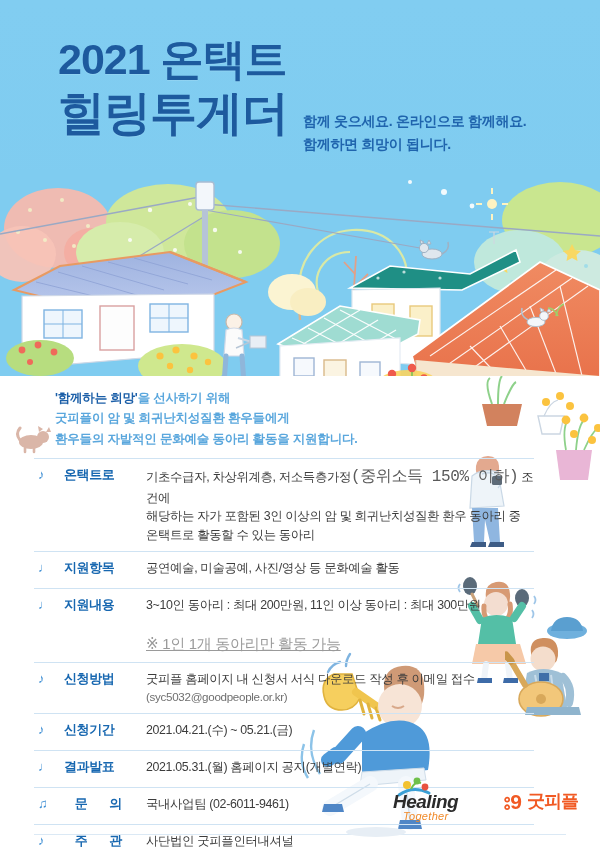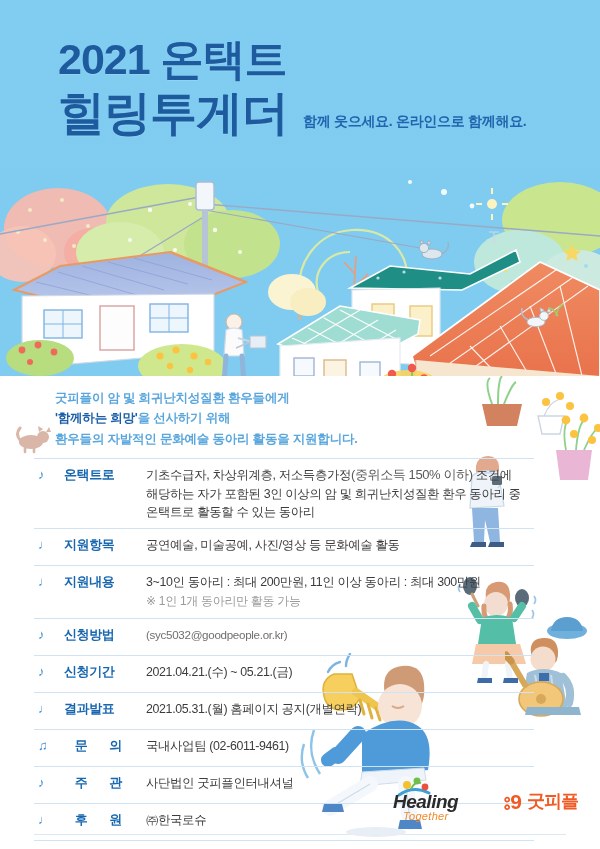--- a/index.html
+++ b/index.html
@@ -70,26 +70,26 @@
   }
   .row-label{
     flex:0 0 78px;color:#1767b0;font-weight:bold;font-size:13px;
     line-height:1.35;letter-spacing:-.4px;white-space:nowrap;
   }
   .row-label.spaced{letter-spacing:9px;text-align:center;}
   .row-value{
     flex:1 1 auto;color:#3c3c3c;font-size:12.4px;line-height:1.46;
     letter-spacing:-.35px;padding-left:4px;
   }
-  .row-value .tiny{font-size:13px;color:#5a5a5a;letter-spacing:-.4px;}
+  .row-value .tiny{font-size:16px;color:#5a5a5a;letter-spacing:-.4px;font-family:Liberation Mono, monospace;}
   .row-value .sub{
     display:block;color:#7d7d7d;font-size:11.6px;margin-top:1px;letter-spacing:-.3px;
   }
   .row-value .memo{
-    display:block;color:#9a9a9a;font-size:12px;margin-top:2px;letter-spacing:-.3px;
+    display:block;color:#9a9a9a;font-size:15px;margin-top:19px;letter-spacing:-.3px;text-decoration:underline;
   }
   .row-value .mail{color:#6f6f6f;}
 
   
   .fig{position:absolute;z-index:30;}
   .fig-photo{left:452px;top:452px;}
   .fig-maraca{left:456px;top:570px;}
   .fig-guitar{left:505px;top:615px;}
   .fig-trumpet{left:300px;top:648px;}
   .fig-plants{left:470px;top:376px;}
@@ -119,20 +119,21 @@
 <div id="poster">
 
   <div class="sky"></div>
 
   <div class="title-wrap">
     <div class="title-l1">2021 온택트</div>
     <div class="title-l2">힐링투게더</div>
   </div>
   <div class="subtitle">
     <div>함께 웃으세요. 온라인으로 함께해요.</div>
+    <div>함께하면 희망이 됩니다.</div>
   </div>
 
   <div class="scene">
     <svg width="600" height="230" viewBox="0 0 600 230" xmlns="http://www.w3.org/2000/svg">
       <defs>
         <linearGradient id="gTile" x1="0" y1="0" x2="0" y2="1">
           <stop offset="0%" stop-color="#9fb3e0"></stop>
             <stop offset="100%" stop-color="#b9c8ec"></stop>
         </linearGradient>
         <linearGradient id="gOrange" x1="0" y1="0" x2="0" y2="1">
@@ -368,24 +369,24 @@
       <ellipse cx="17" cy="18" rx="12" ry="7" fill="#dab6a8"></ellipse>
       <circle cx="29" cy="13" r="6" fill="#dab6a8"></circle>
       <path d="M25 8 l-1 -6 l5 3 z" fill="#dab6a8"></path>
       <path d="M32 8 l3 -5 l2 5 z" fill="#dab6a8"></path>
       <path d="M6 16 q-5 -6 0 -12" fill="none" stroke="#dab6a8" stroke-width="3" stroke-linecap="round"></path>
       <path d="M11 24 v4 M20 24 v4" stroke="#dab6a8" stroke-width="2.6" stroke-linecap="round"></path>
     </svg>
   </div>
 
   <div class="lead">
-    <div>굿피플이 암 및 희귀난치성질환 환우들에게</div>
     <div>
       <span class="hl">'함께하는 희망'</span><span>을 선사하기 위해</span>
     </div>
+    <div>굿피플이 암 및 희귀난치성질환 환우들에게</div>
     <div>환우들의 자발적인 문화예술 동아리 활동을 지원합니다.</div>
   </div>
 
   <div class="fig fig-plants">
     <svg width="130" height="110" viewBox="0 0 130 110" xmlns="http://www.w3.org/2000/svg">
       <g>
         <path d="M22 28 q-8 -22 -2 -26 M28 28 q0 -24 4 -28 M34 28 q8 -20 12 -22" stroke="#8ed18a" stroke-width="2" fill="none"></path>
         <path d="M12 28 h40 l-5 22 h-30 z" fill="#d2825e"></path>
       </g>
       <g>
@@ -439,20 +440,21 @@
       <div class="row-value">
         <span>3~10인 동아리 : 최대 200만원, 11인 이상 동아리 : 최대 300만원</span>
         <span class="memo">※ 1인 1개 동아리만 활동 가능</span>
       </div>
     </div>
 
     <div class="row">
       <div class="note-ico">♪</div>
       <div class="row-label">신청방법</div>
       <div class="row-value">
+        <span>굿피플 홈페이지 내 신청서 서식 다운로드 작성 후 이메일 접수</span>
         <span class="sub mail">(syc5032@goodpeople.or.kr)</span>
       </div>
     </div>
 
     <div class="row">
       <div class="note-ico">♪</div>
       <div class="row-label">신청기간</div>
       <div class="row-value">2021.04.21.(수) ~ 05.21.(금)</div>
     </div>
 

